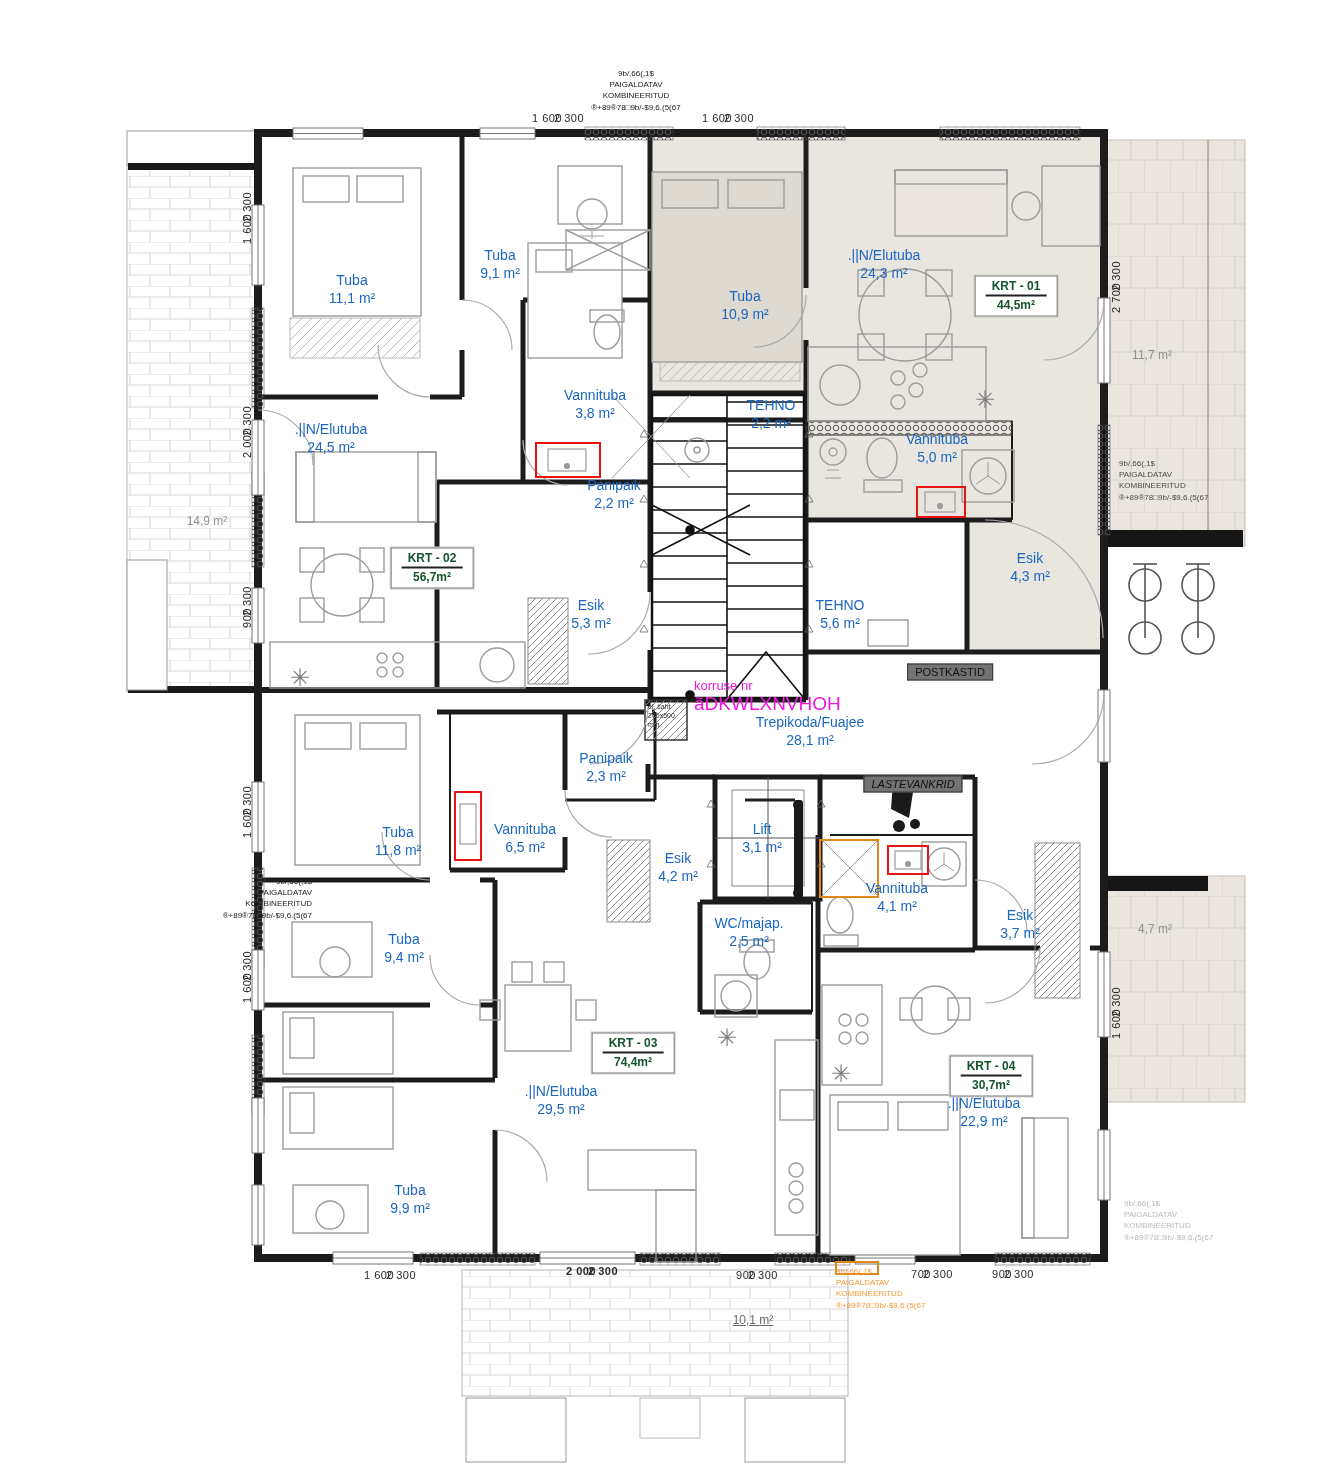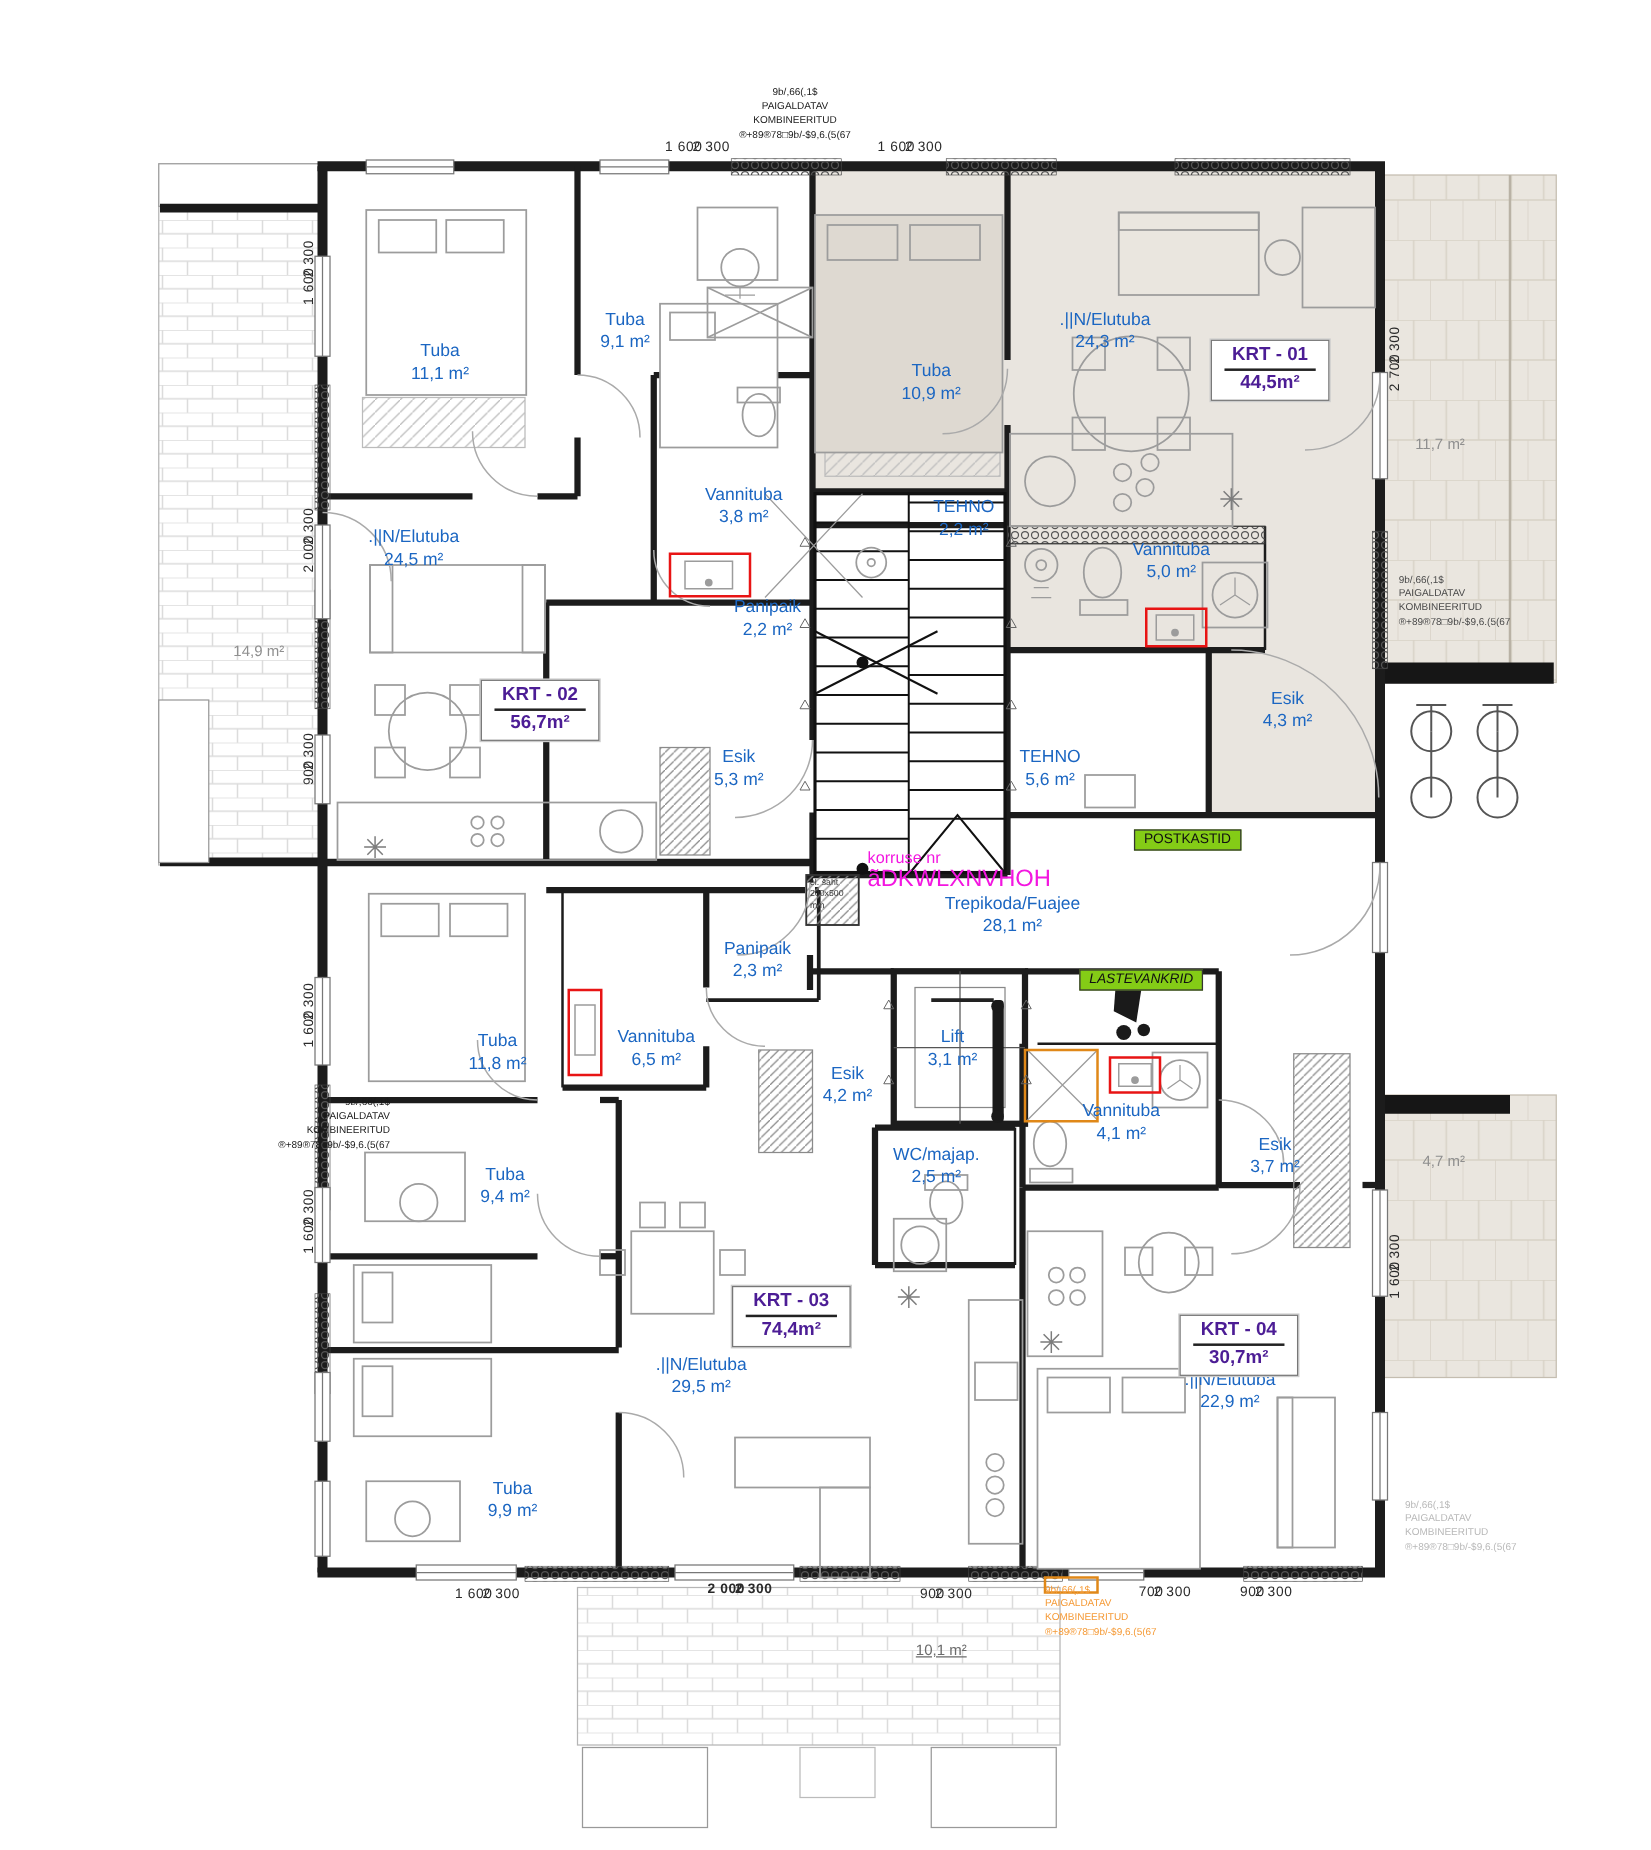--- a/index.html
+++ b/index.html
@@ -2,26 +2,26 @@
 <html><head>
 <meta charset="utf-8">
 <style>
   html,body{margin:0;padding:0;background:#fff;}
   #plan{position:relative;width:1321px;height:1480px;background:#fff;overflow:hidden;
         font-family:"Liberation Sans",sans-serif;}
   #linework{position:absolute;left:0;top:0;}
   .lbl{position:absolute;transform:translate(-50%,-50%);text-align:center;white-space:nowrap;}
   .room{color:#1b66c2;font-size:14px;line-height:1.3;}
   .apt{background:#fff;border:1.6px solid #777;box-shadow:0 0 0 1px #ccc;padding:2px 10px 3px;
-       color:#4c1d95;font-weight:bold;font-size:15px;line-height:1.25;}
+       color:#14532d;font-weight:bold;font-size:12px;line-height:1.25;}
   .apt .id{display:block;border-bottom:2px solid #222;padding:0 6px 1px;}
   .apt .ar{display:block;padding-top:1px;}
   .area-gray{color:#8f8f8f;font-size:12px;}
   .area-dark{color:#6b6b6b;font-size:12px;text-decoration:underline;}
-  .sign{background:#84cc16;border:1.3px solid #333;padding:1px 7px 2px;color:#111;font-size:11px;}
+  .sign{background:#737373;border:1.3px solid #333;padding:1px 7px 2px;color:#111;font-size:11px;}
   .dim{font-size:11px;color:#2a2a2a;letter-spacing:0.5px;}
   .dim .b{margin-left:-8px;}
   .rot{transform:translate(-50%,-50%) rotate(-90deg);}
   .ann{position:absolute;font-size:8px;line-height:1.4;white-space:nowrap;}
   .note-magenta{position:absolute;color:#f316e0;text-align:left;white-space:nowrap;margin-left:24px;}
   .note-magenta .l1{font-size:13px;display:block;}
   .note-magenta .l2{font-size:19px;display:block;}
   .shaft{position:absolute;font-size:7px;line-height:1.3;color:#333;white-space:nowrap;}
 </style>
 </head>

